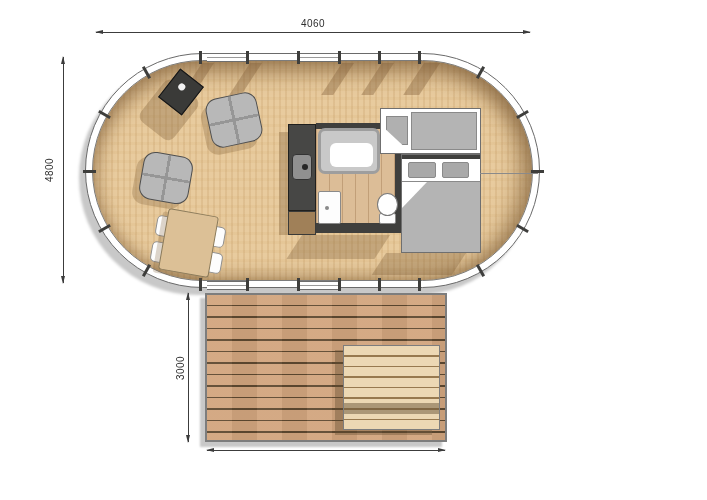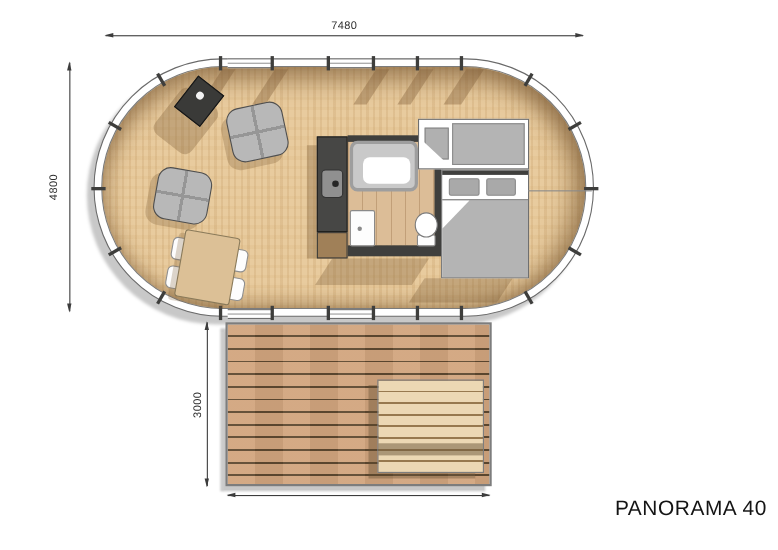--- a/index.html
+++ b/index.html
@@ -115,21 +115,21 @@
   .picnic::after{content:"";position:absolute;left:0;right:0;top:57px;height:11px;background:rgba(105,85,58,.5);}
 
   .title{position:absolute;left:559px;top:452px;font-size:19px;color:#141414;letter-spacing:.5px;}
 </style>
 </head>
 <body>
 
 <div class="canvas">
 
   <div style="position:absolute;left:96px;top:18px;width:434px;">
-    <div class="dim-label">7480</div>
+    <div class="dim-label">4060</div>
     <div class="dline" style="margin-top:3px;"></div>
   </div>
 
   <div style="position:absolute;left:63px;top:57px;height:226px;">
     <div class="vline"></div>
     <span class="vlabel" style="left:-34px;">4800</span>
   </div>
 
   <div class="tent">
     <div class="floor"></div>
@@ -217,15 +217,14 @@
 
   <div style="position:absolute;left:188px;top:293px;height:149px;">
     <div class="vline"></div>
     <span class="vlabel" style="left:-28px;">3000</span>
   </div>
 
   <div style="position:absolute;left:207px;top:448px;width:238px;">
     <div class="dline" style="margin-top:2px;"></div>
   </div>
 
-  <div class="title">PANORAMA 40</div>
 
 </div>
 
 </body></html>

